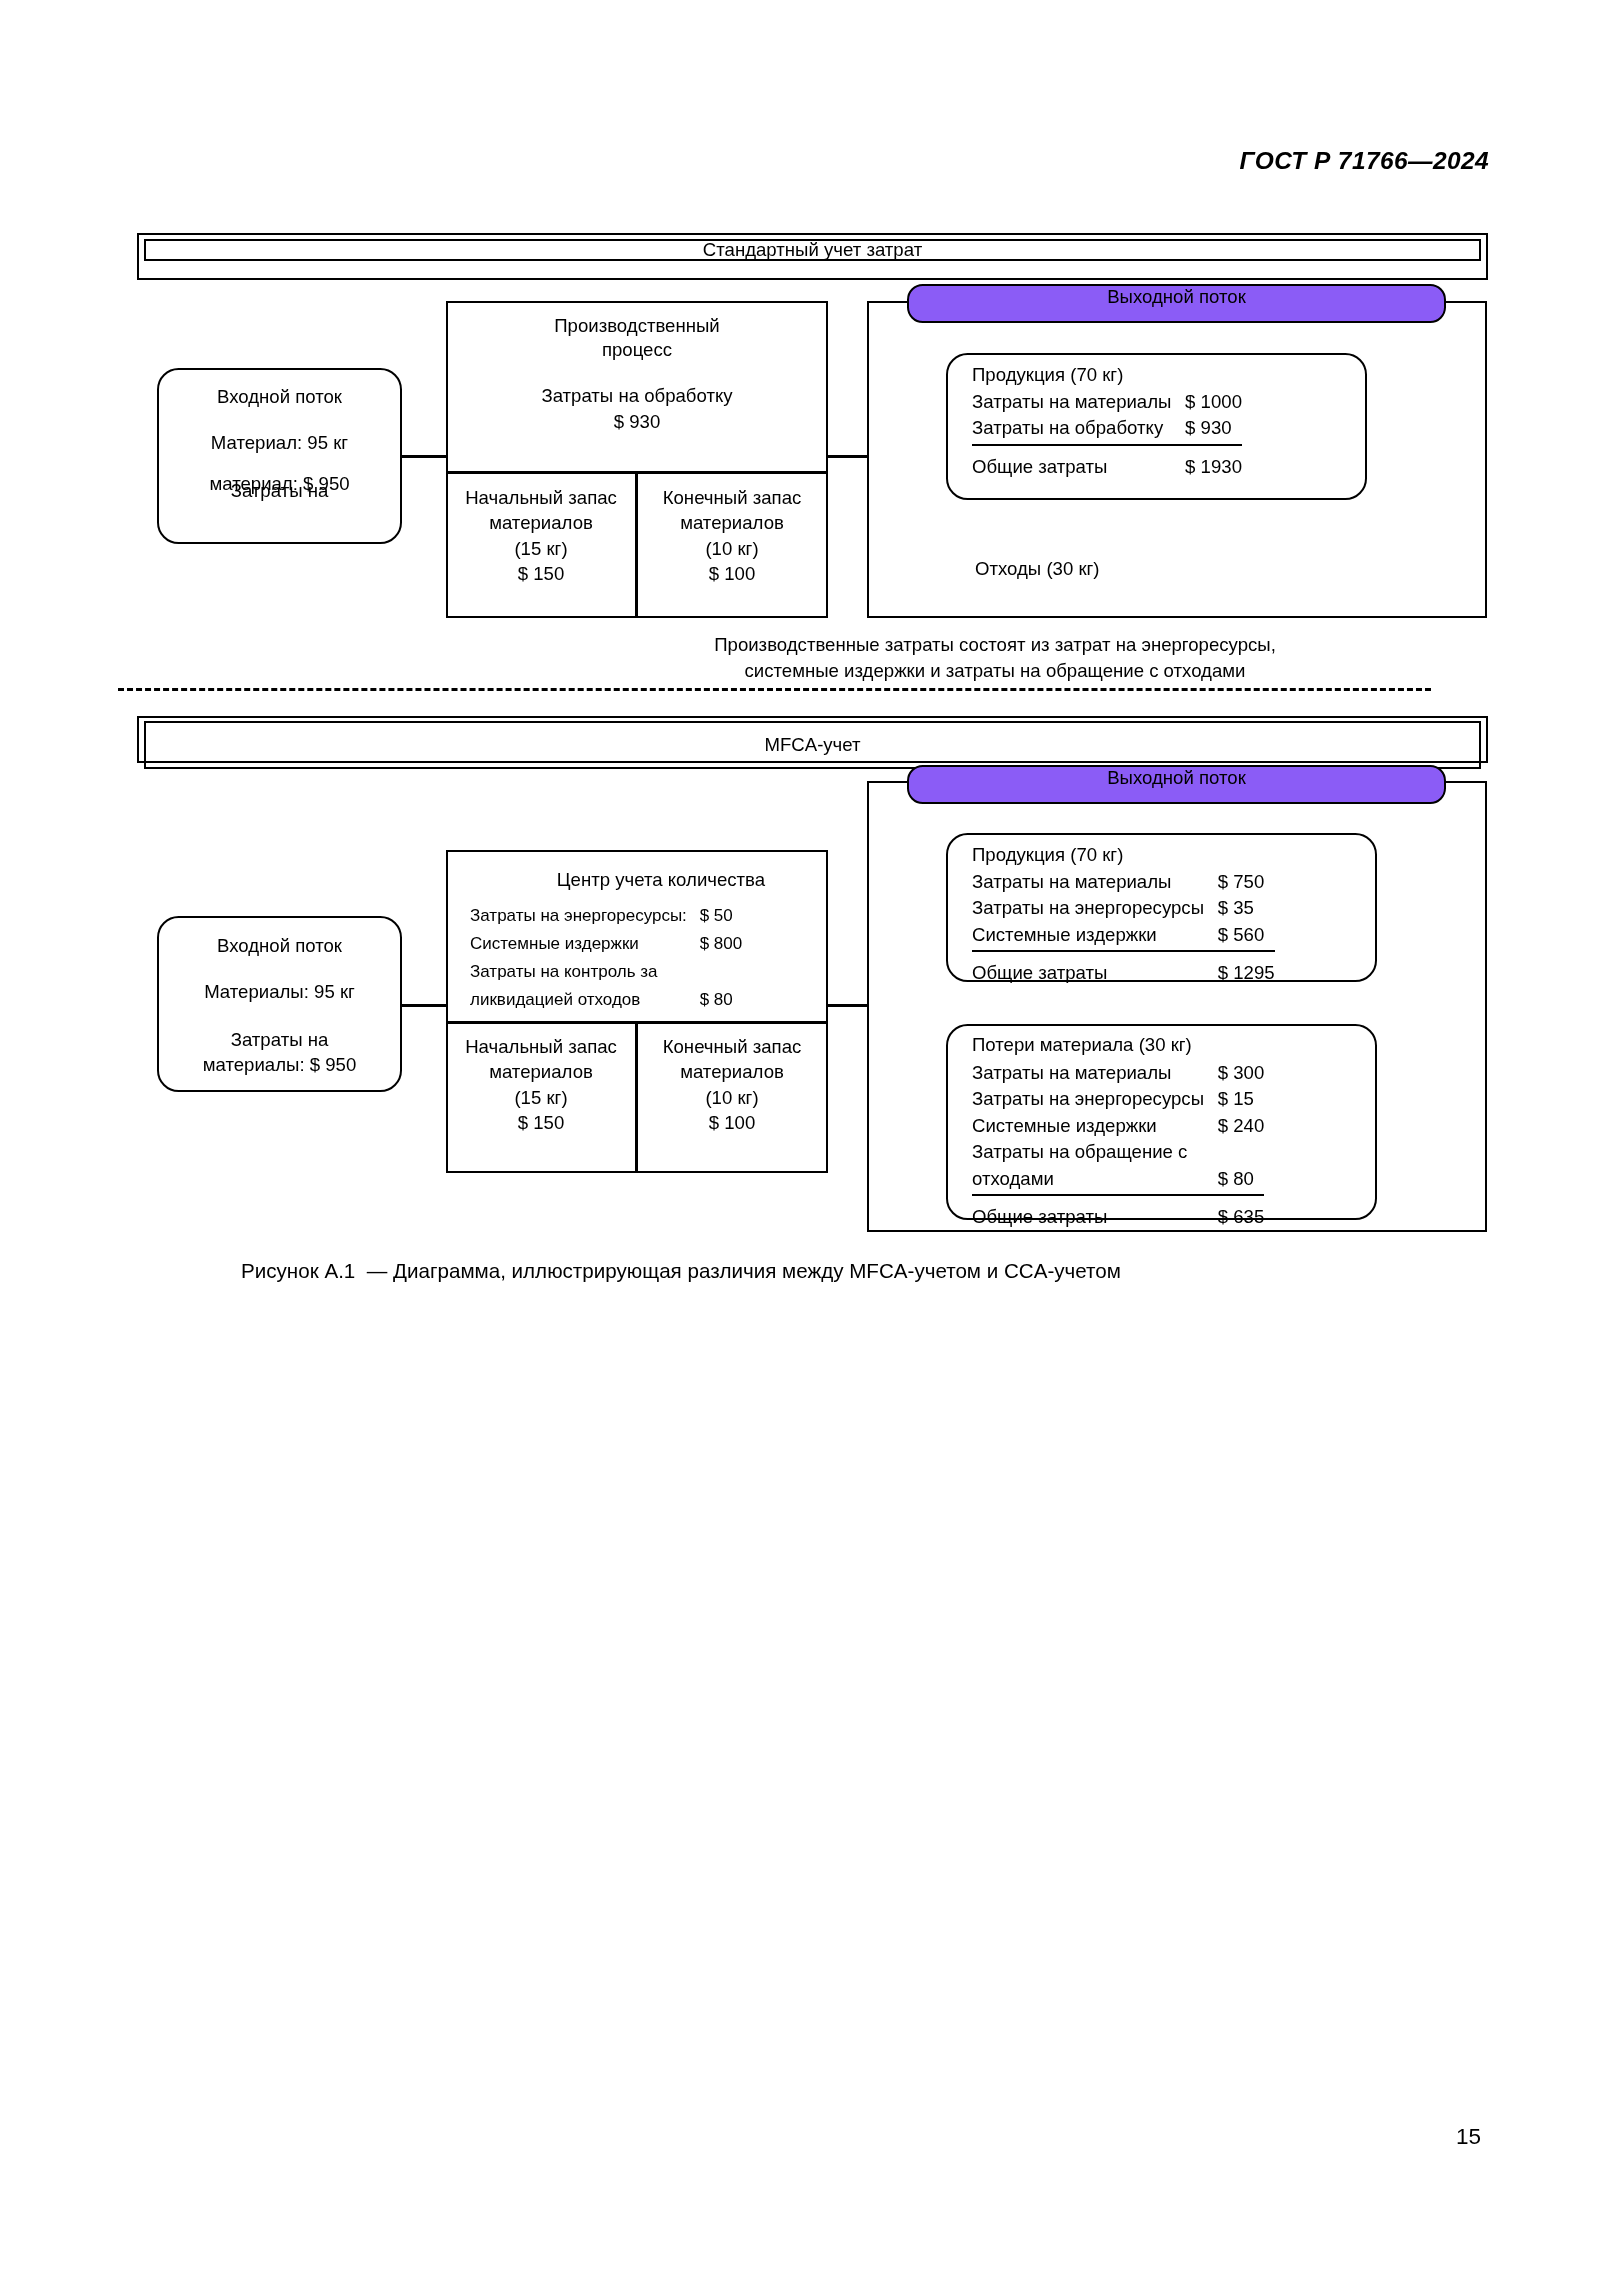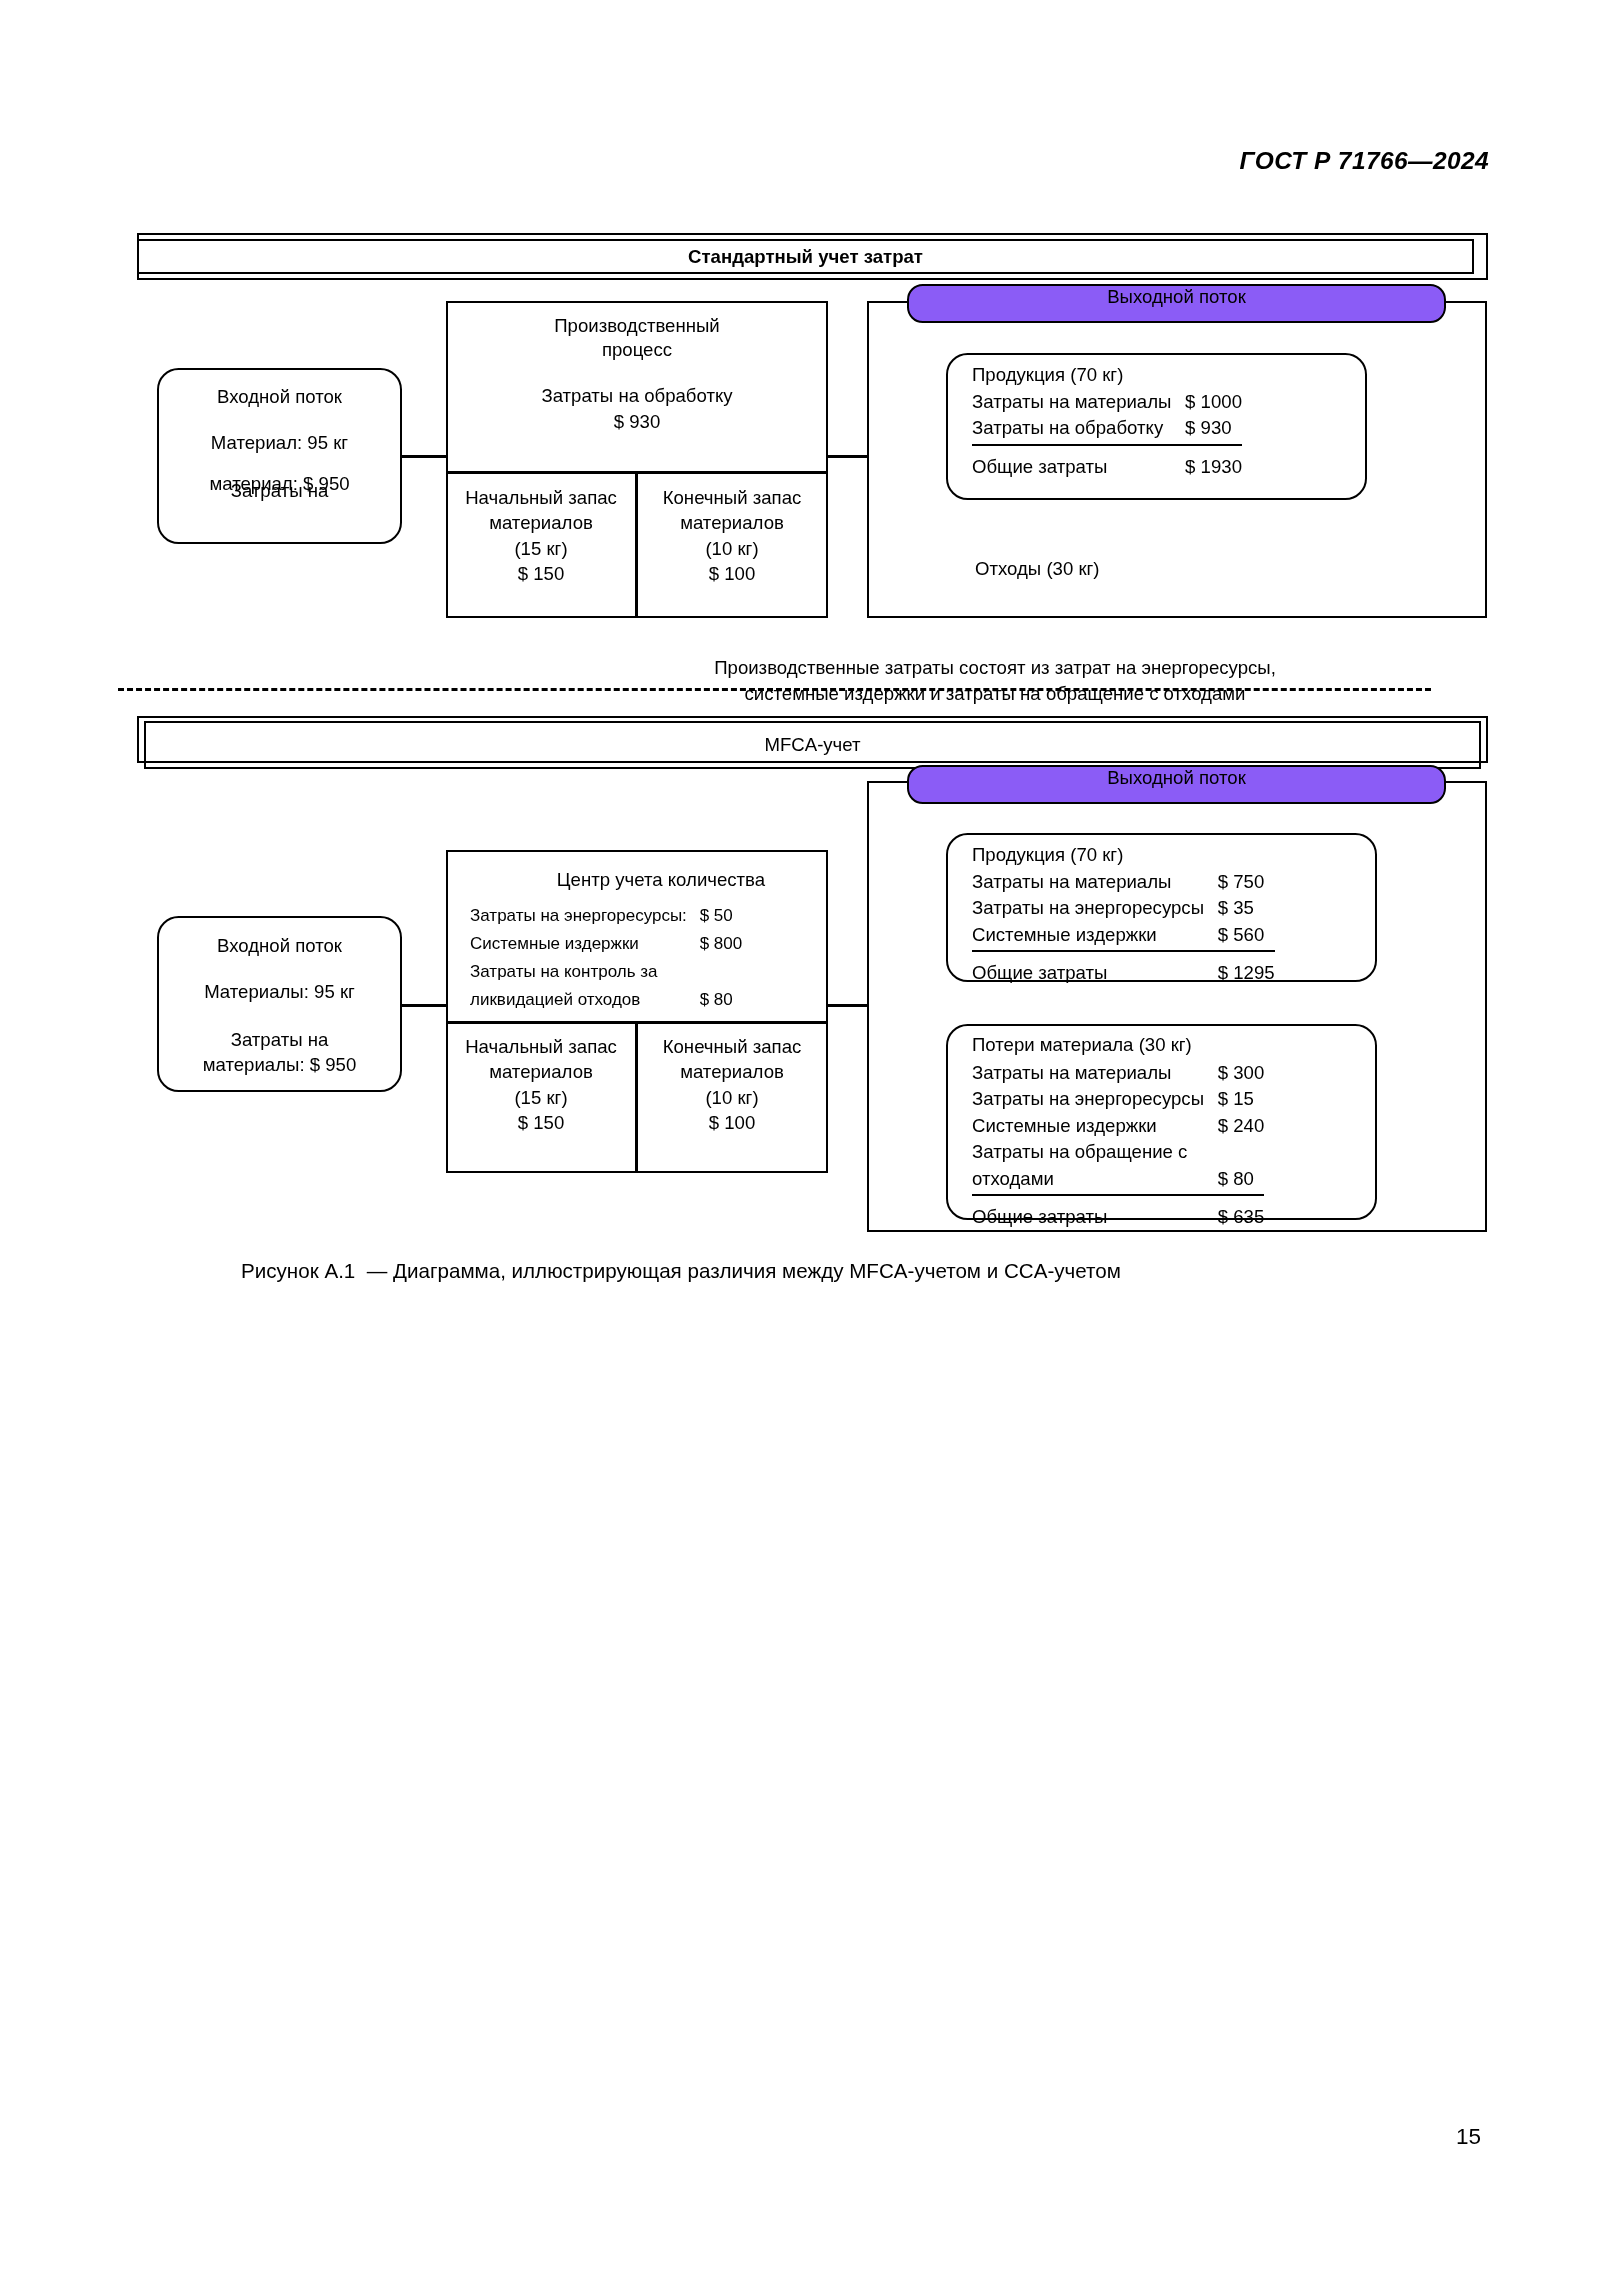--- a/index.html
+++ b/index.html
@@ -167,21 +167,20 @@
     position: absolute;
     border-top: 3.9px dashed #000;
   }
 
   .note {
     position: absolute;
     font-size: 18.6px;
     line-height: 1.4;
     text-align: center;
     white-space: pre-line;
-    margin-top: 23px;
   }
 
   .caption {
     position: absolute;
     font-size: 20.6px;
     white-space: pre;
   }
 
   .qc-table {
     position: absolute;
@@ -194,21 +193,21 @@
 </head>
 <body>
 
 <div class="page">
 
   <div class="doc-header">ГОСТ Р 71766—2024</div>
 
   <div class="fig">
 
     <div class="band" style="left:137px; top:233px; width:1351px; height:47px;"></div>
-    <div class="band-inner" style="left:137px; top:239px; width:1337px; height:35px;font-weight:bold;">
+    <div class="band-inner" style="left:144px; top:239px; width:1337px; height:22px;">
       <span>Стандартный учет затрат</span>
     </div>
 
     <div class="round" style="left:157px; top:368px; width:245px; height:176px;"></div>
     <div class="txt center" style="left:157px; top:385px; width:245px;">Входной поток</div>
     <div class="txt center" style="left:157px; top:431px; width:245px;">Материал: 95 кг</div>
     <div class="txt center" style="left:157px; top:479px; width:245px;">Затраты на</div>
     <div class="txt center" style="left:147px; top:472px; width:265px;text-align:center;">материал: $ 950</div>
 
     <div class="ln-h" style="left:402px; top:455px; width:51px;"></div>

